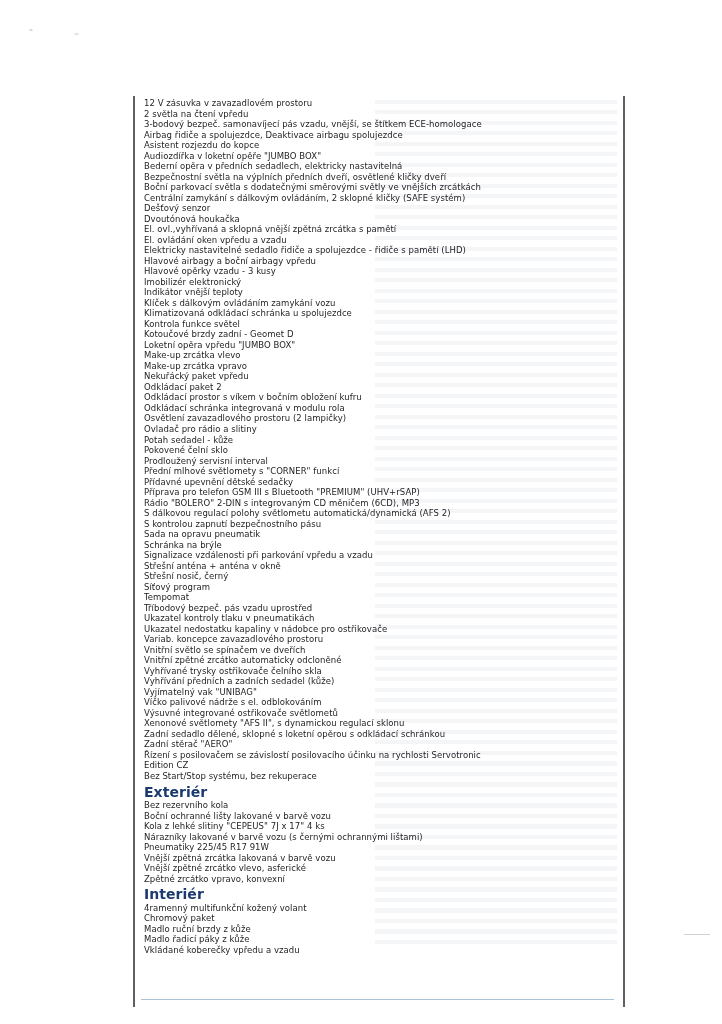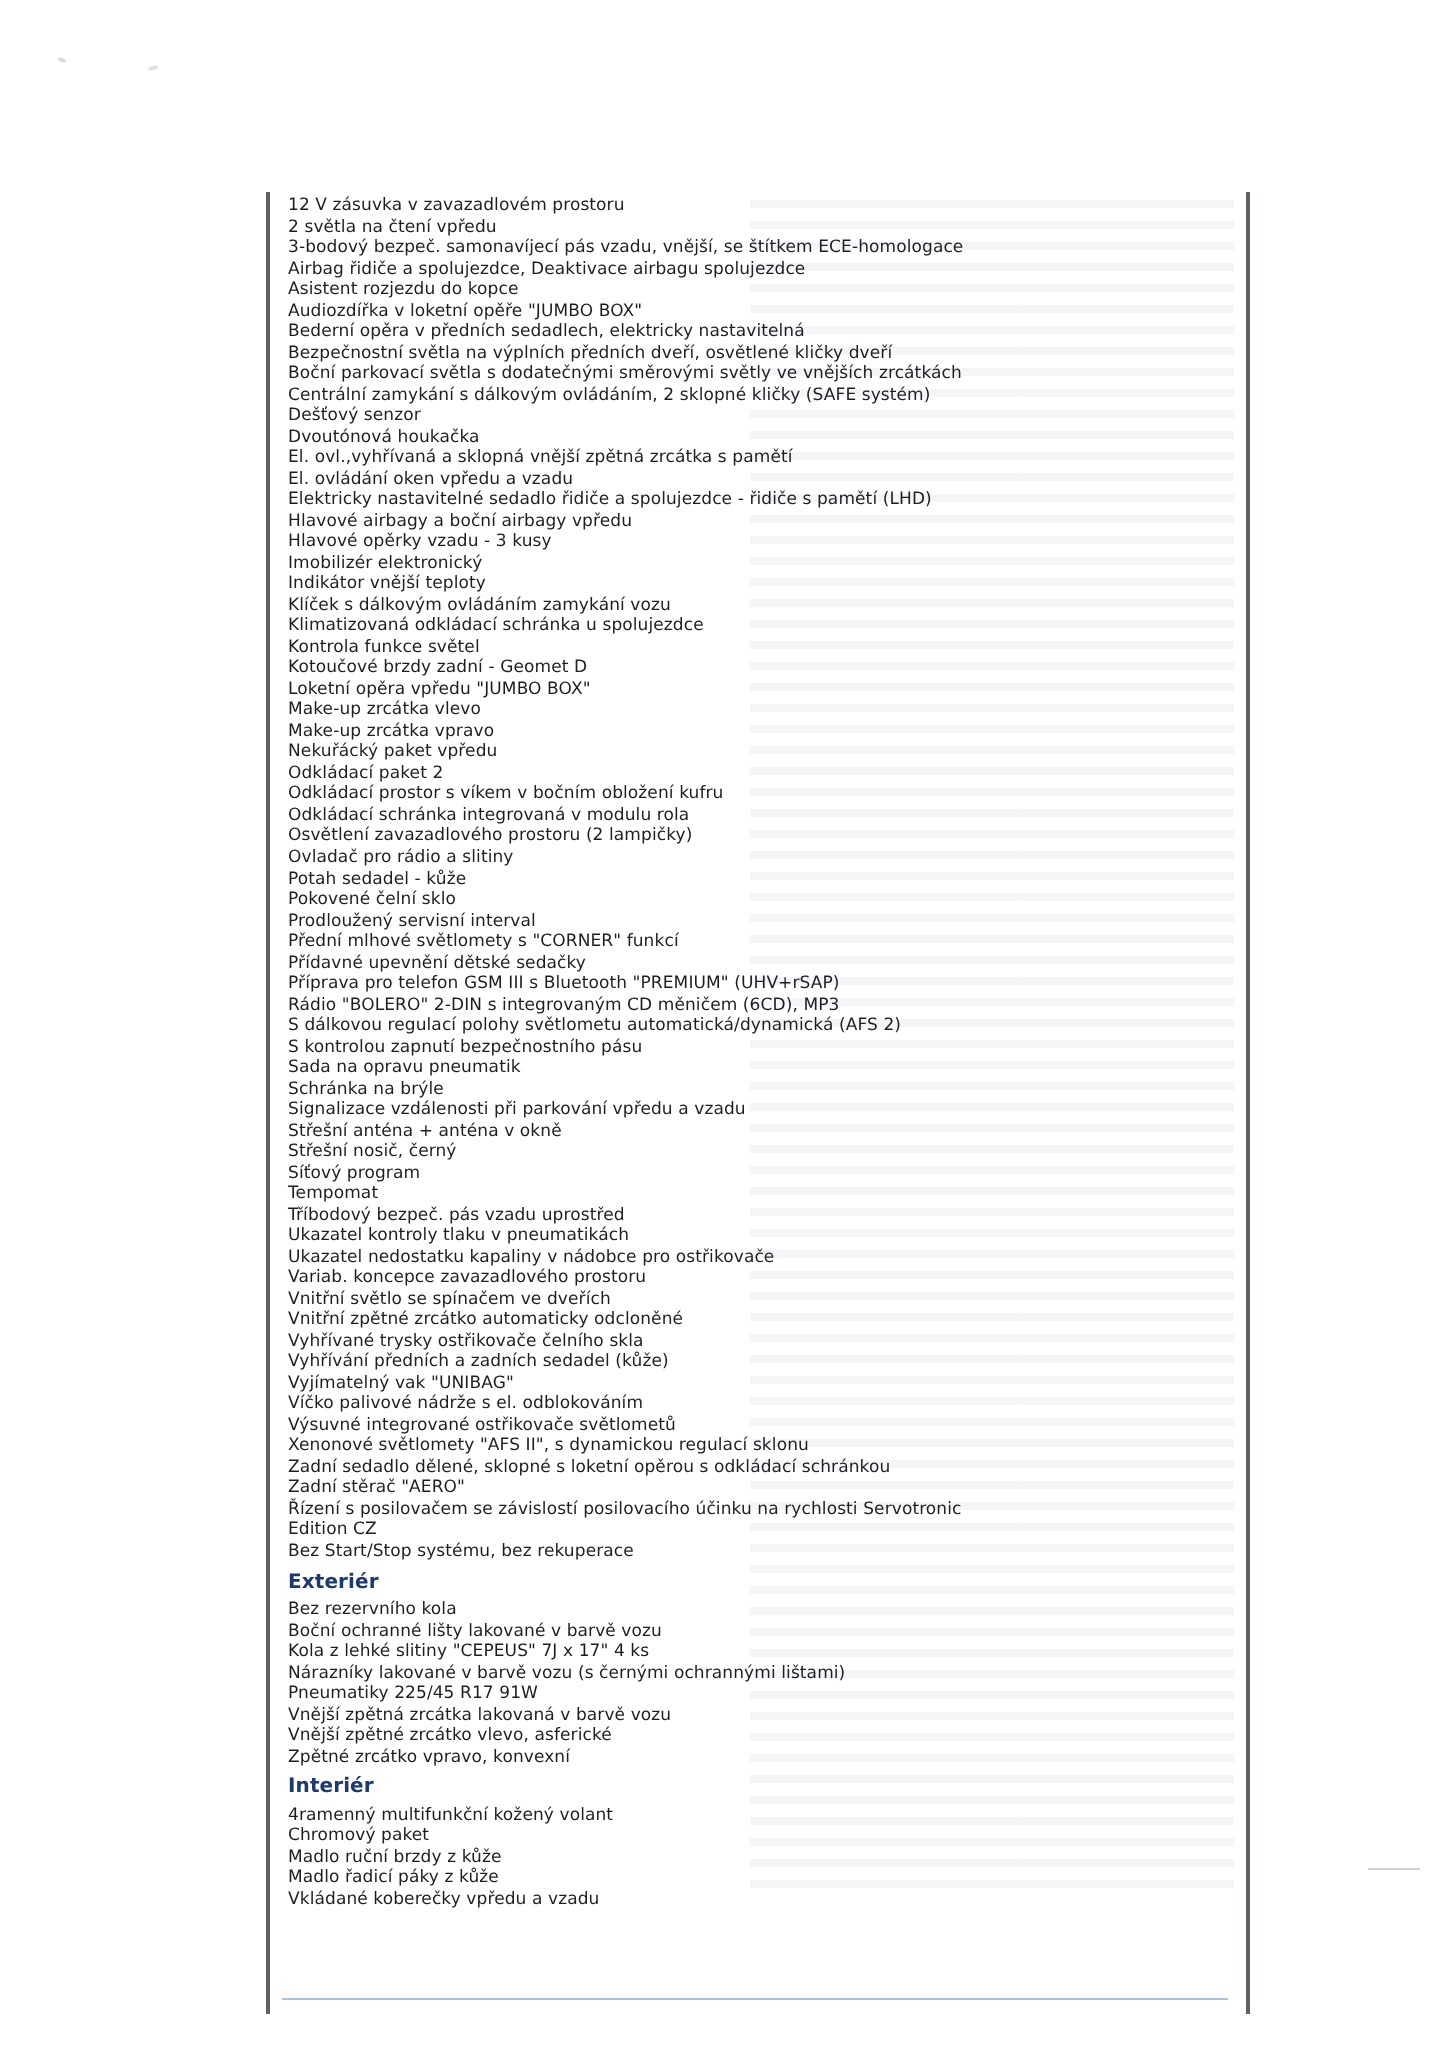--- a/index.html
+++ b/index.html
@@ -61,21 +61,21 @@
     font-size: 8.5px;
     line-height: 10.52px;
     color: var(--text, #1e1e22);
     letter-spacing: 0.05px;
   }
   .line {
     white-space: nowrap;
   }
   .section-heading {
     font-weight: bold;
-    font-size: 10px;
+    font-size: 14px;
     color: var(--heading, #1c3a70);
     margin-top: 5px;
     margin-bottom: 3px;
     white-space: nowrap;
   }
   .separator {
     position: absolute;
     left: 6px;
     right: 9px;
     bottom: 7px;

